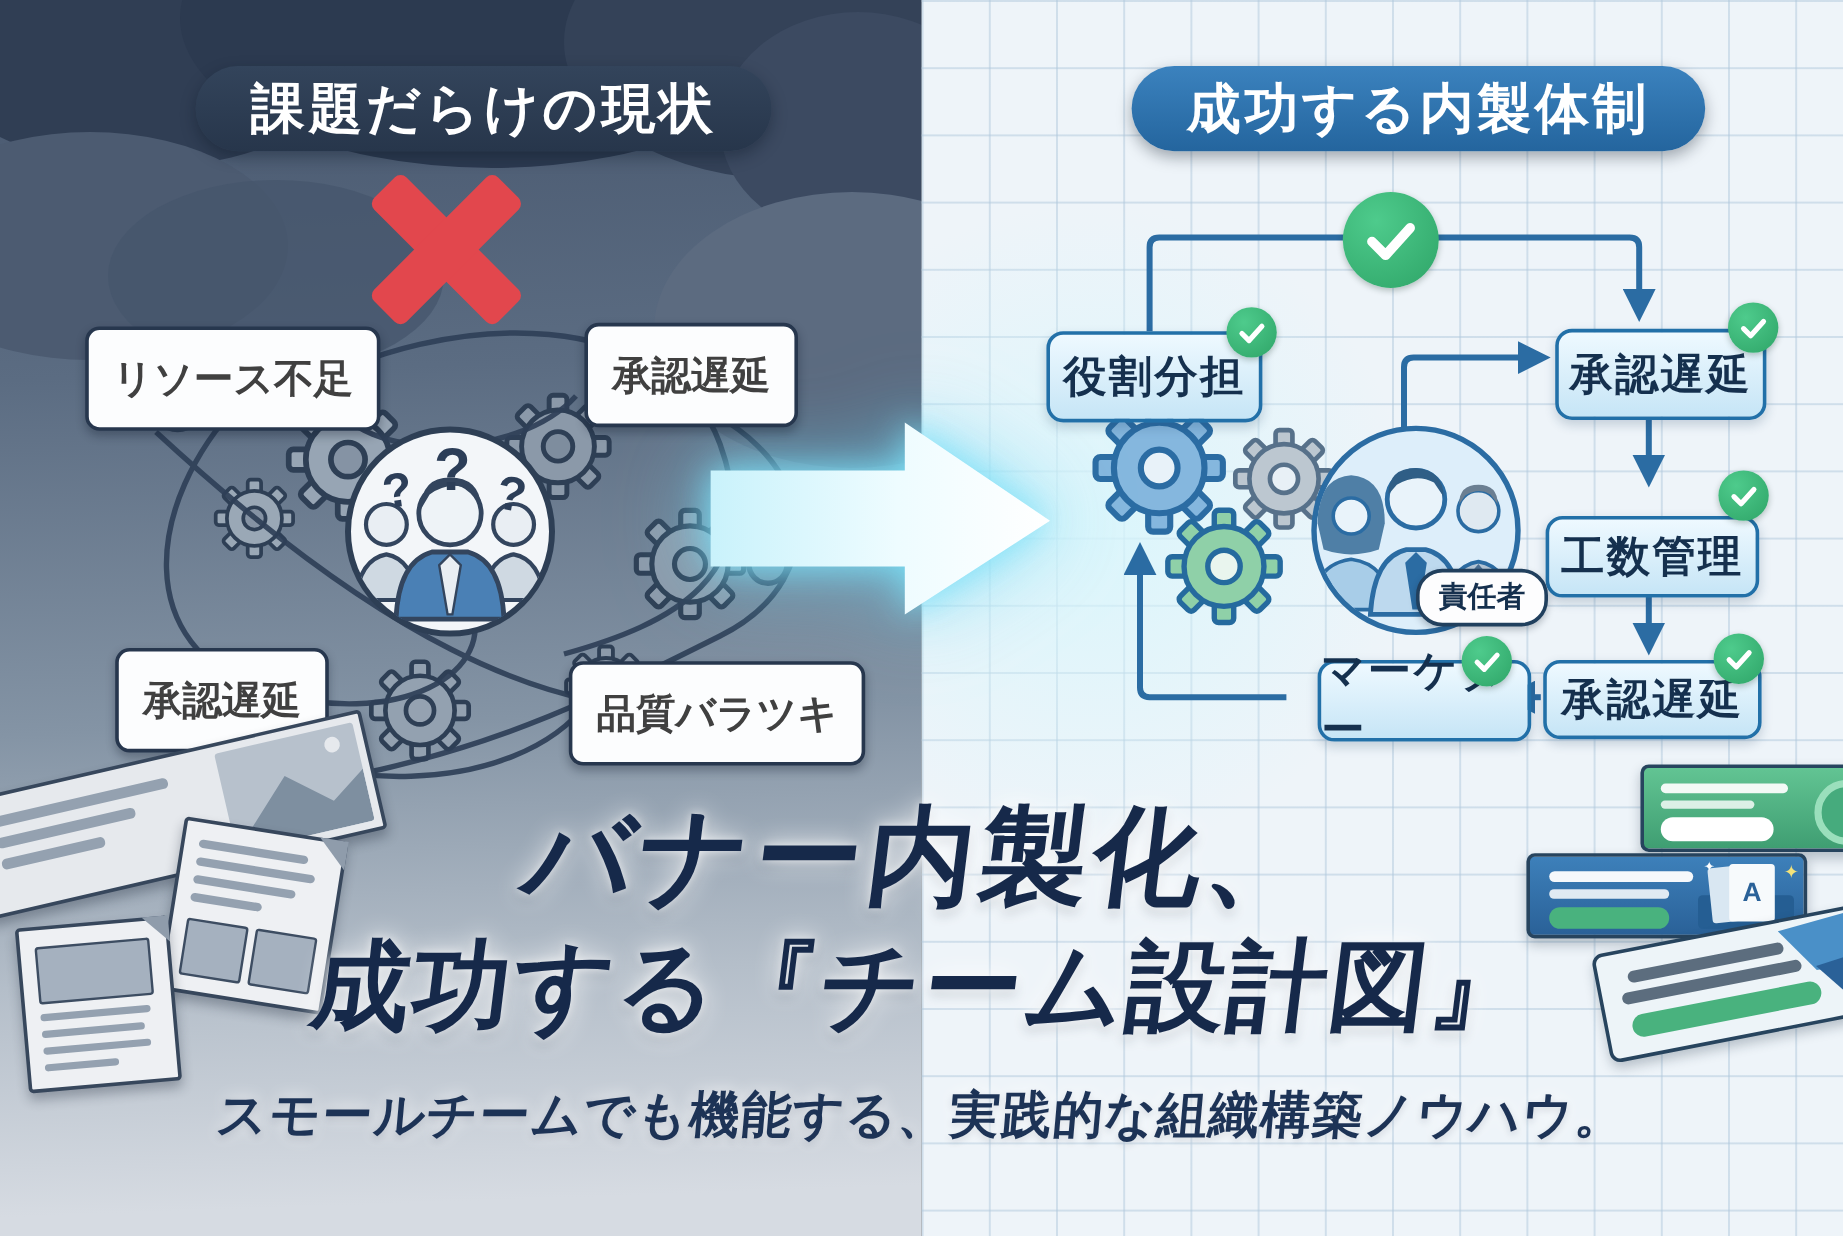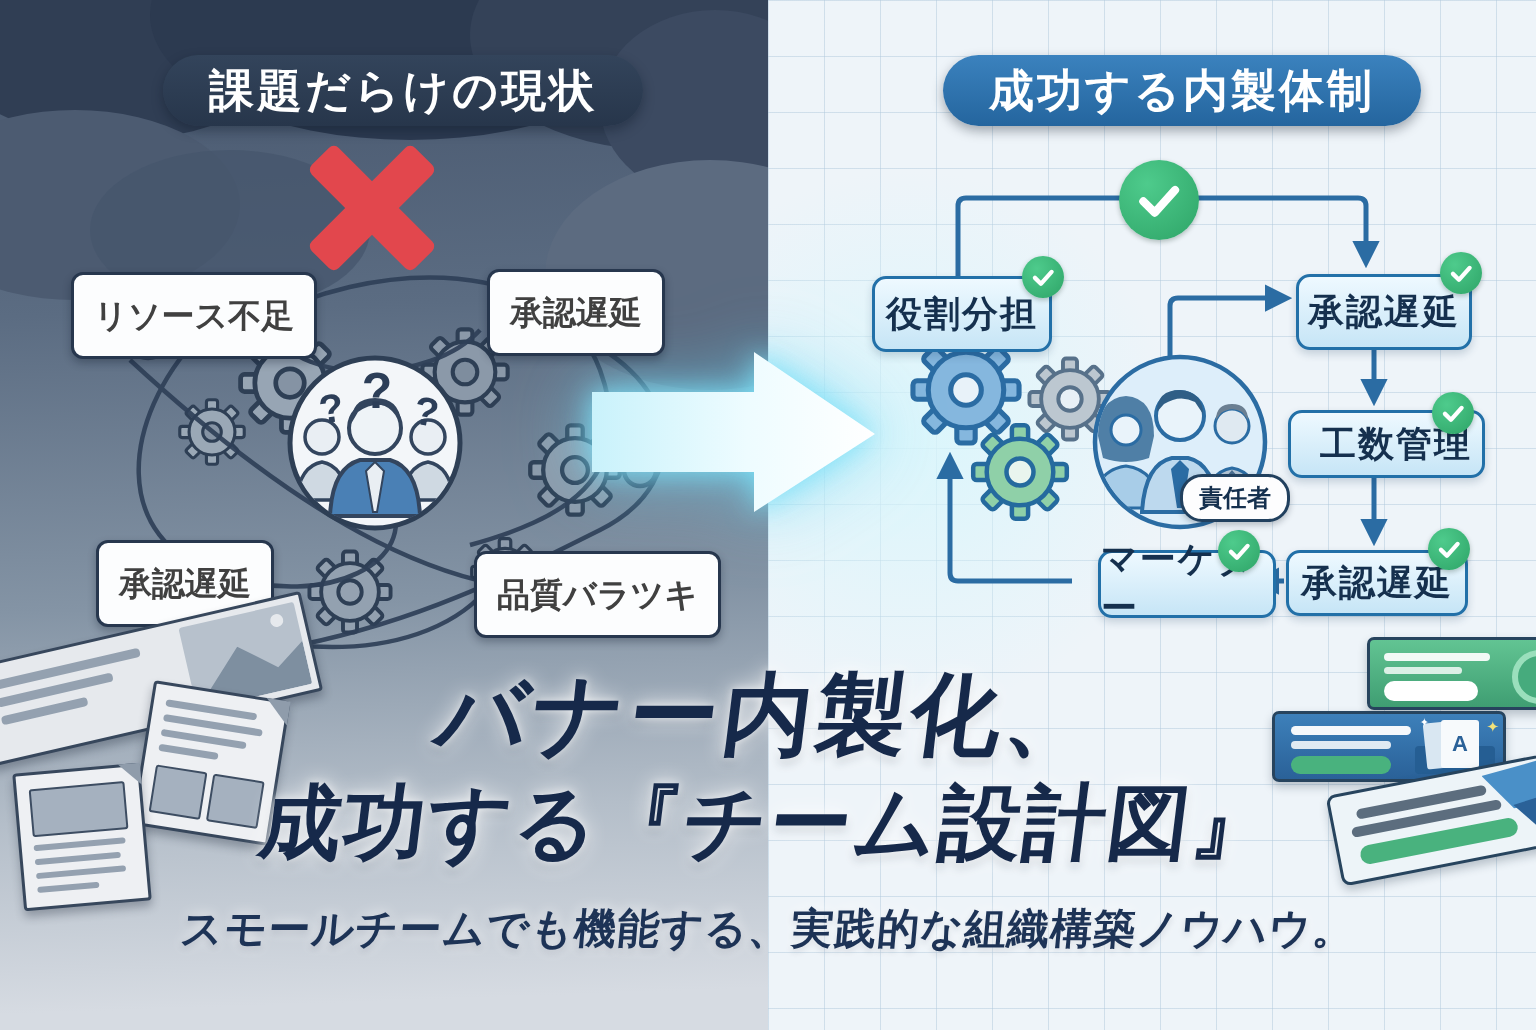--- a/index.html
+++ b/index.html
@@ -200,21 +200,21 @@
   <div class="tpill dark" style="left:163px;top:55px;">課題だらけの現状</div>
   <div class="tpill blue" style="left:943px;top:55px;">成功する内製体制</div>
 
   <div class="plabel" style="left:71px;top:272px;">リソース不足</div>
   <div class="plabel" style="left:487px;top:269px;">承認遅延</div>
   <div class="plabel" style="left:96px;top:540px;">承認遅延</div>
   <div class="plabel" style="left:474px;top:551px;">品質バラツキ</div>
 
   <div class="node" style="left:872px;top:276px;width:174px;height:70px;">役割分担</div>
   <div class="node" style="left:1296px;top:274px;width:170px;height:70px;">承認遅延</div>
-  <div class="node" style="left:1288px;top:410px;width:172px;height:62px;padding-left:19px;">工数管理</div>
+  <div class="node" style="left:1288px;top:430px;width:172px;height:62px;">工数管理</div>
   <div class="node" style="left:1286px;top:550px;width:176px;height:60px;">承認遅延</div>
   <div class="node" style="left:1066px;top:550px;width:172px;height:62px;margin-left:32px;">マーケター</div>
 
   <div class="role" style="left:1180px;top:474px;">責任者</div>
 
   <div class="check lg" style="left:1119px;top:160px;">
     <svg viewBox="0 0 24 24">
         <path d="M5 12.5 L10 17.5 L19 7.5" fill="none" stroke="#fff" stroke-width="3.6" stroke-linecap="round" stroke-linejoin="round"></path>
       </svg>
   </div>

